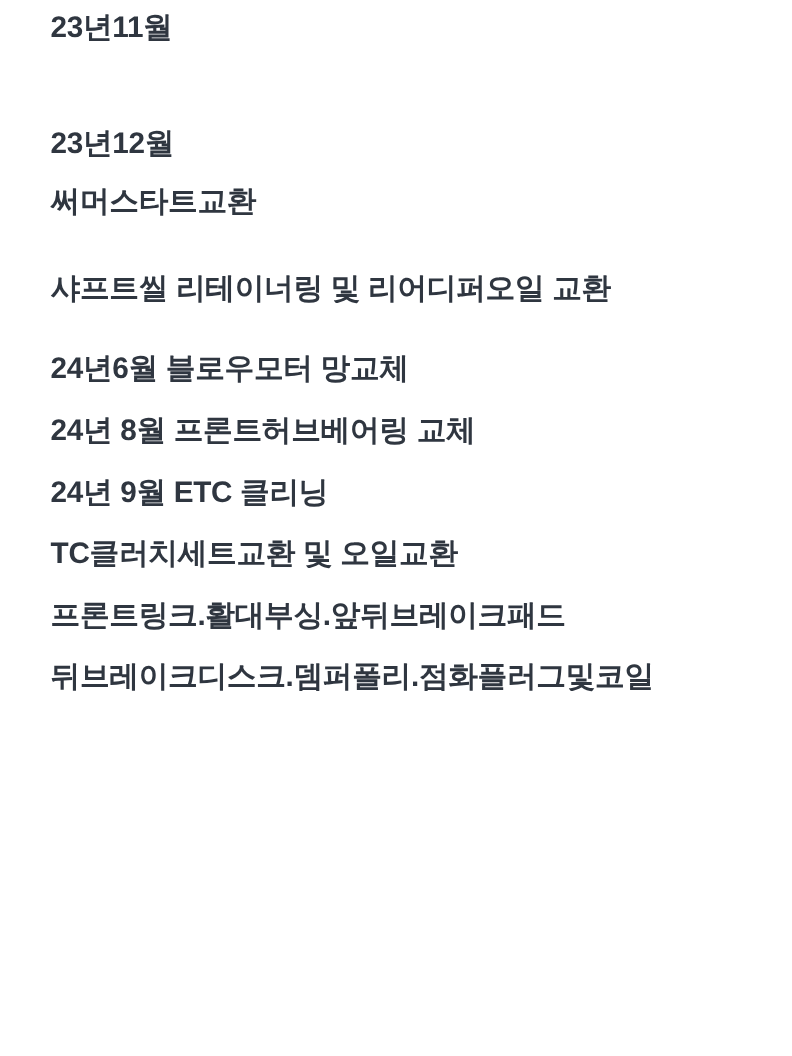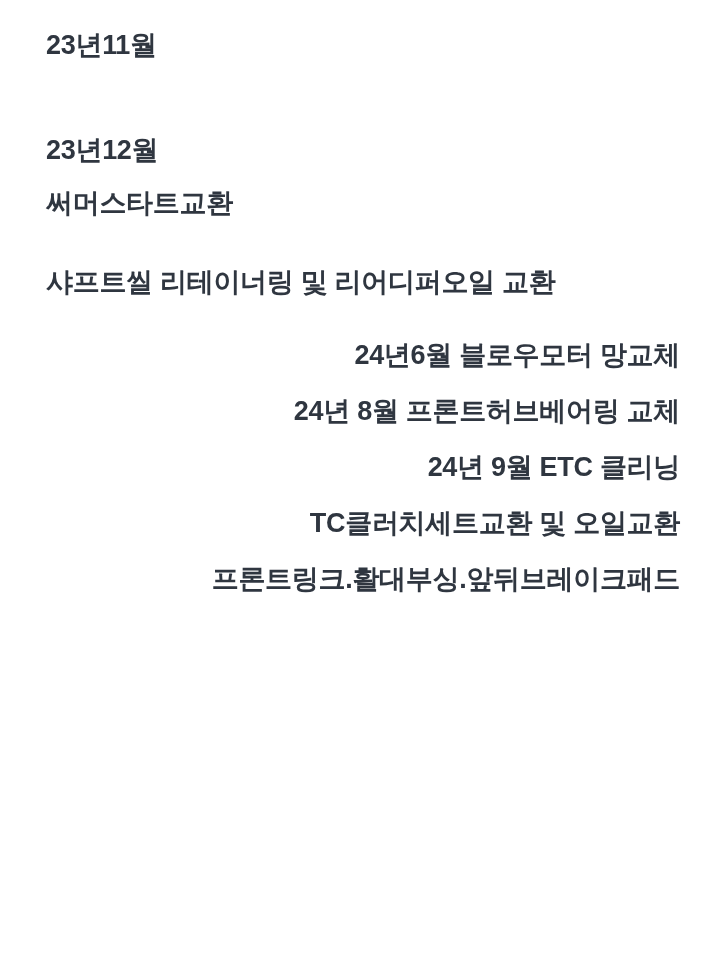--- a/index.html
+++ b/index.html
@@ -11,21 +11,21 @@
     height: 960px;
     background: #ffffff;
     font-family: "Liberation Sans", "DejaVu Sans", sans-serif;
     color: #2f3640;
     overflow: hidden;
   }
   .page {
     box-sizing: border-box;
     width: 720px;
     height: 700px;
-    padding: 32px 40px 0 46px;
+    padding: 12px 40px 0 46px;
     background: #ffffff;
   }
   .block {
     margin: 0;
   }
   .line {
     font-size: 27px;
     font-weight: 700;
     line-height: 1.0;
     letter-spacing: -0.3px;
@@ -41,21 +41,20 @@
     margin-bottom: 0;
   }
   .gap-lg {
     height: 52px;
   }
   .gap-md {
     height: 46px;
   }
   .tight .line {
     margin-bottom: 29px;
-    text-align: right;
   }
   .tight .line:last-child {
     margin-bottom: 0;
   }
 </style>
 </head>
 <body>
 
 <div class="page">
 
@@ -77,15 +76,16 @@
   </div>
 
   <div class="gap-md"></div>
 
   <div class="block tight">
     <div class="line">24년6월 블로우모터 망교체</div>
     <div class="line">24년 8월 프론트허브베어링 교체</div>
     <div class="line">24년 9월 ETC 클리닝</div>
     <div class="line">TC클러치세트교환 및 오일교환</div>
     <div class="line">프론트링크.활대부싱.앞뒤브레이크패드</div>
+    <div class="line">뒤브레이크디스크.뎀퍼폴리.점화플러그및코일</div>
   </div>
 
 </div>
 
 </body></html>

